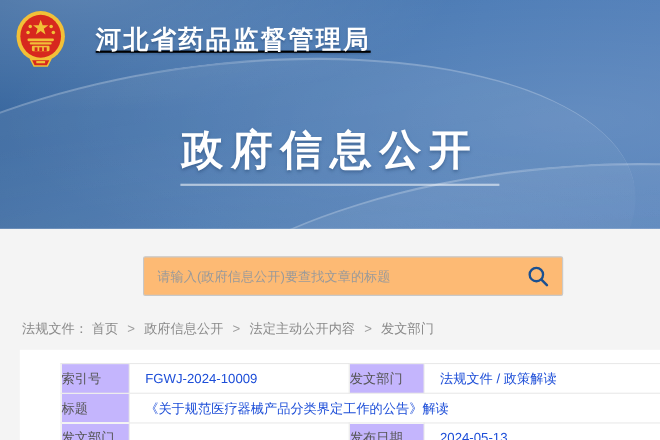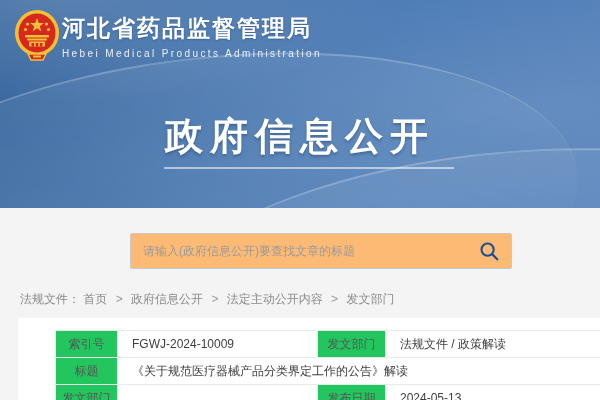--- a/index.html
+++ b/index.html
@@ -24,21 +24,21 @@
   .wave {
     position:absolute; border-radius:50%;
     border-top:2px solid rgba(255,255,255,0.22);
     background:linear-gradient(rgba(255,255,255,0.07), rgba(255,255,255,0));
   }
   .wave.w1 { width:760px; height:320px; left:-180px; top:58px; transform:rotate(-7deg); }
   .wave.w2 { width:820px; height:360px; left:120px; top:150px; transform:rotate(-4deg); }
 
   .logo-row {
     position:absolute; top:9px; left:14px;
-    display:flex; align-items:center; gap:2px; cursor:pointer;
+    display:flex; align-items:center; gap:27px; cursor:pointer;text-decoration:underline;
   }
   .site-name {
     font-size:23px; font-weight:bold; color:#ffffff; letter-spacing:2px;
     text-shadow:0 1px 2px rgba(20,50,90,0.35);
   }
   .site-name-en {
     margin-top:4px; font-size:10px; color:#eaf1f9; letter-spacing:2.4px;
   }
 
   .banner-title {
@@ -83,23 +83,23 @@
   }
   table.info-table {
     margin:12px 0 0 37px; border-collapse:collapse; table-layout:fixed;
     width:660px;
   }
   .info-table td {
     border:1px solid #e9e9e9; height:27px; font-size:12px;
     overflow:hidden; white-space:nowrap;
   }
   .info-table td.lbl {
-    background:#22c55e; text-align:center; color:#555;
+    background:#c4b5fd; color:#555;
   }
-  .info-table td.val { padding:0 14px; color:#404040; }
+  .info-table td.val { padding:0 14px; color:#1d4ed8; }
 </style>
 </head>
 <body>
 
 <div class="page">
 
   <div class="banner">
     <div class="wave w1"></div>
     <div class="wave w2"></div>
 
@@ -116,21 +116,20 @@
         <rect x="13" y="29.5" width="20" height="2" rx="1" fill="#f2c037"></rect>
         <rect x="15" y="32.5" width="16" height="5" rx="1" fill="#f2c037"></rect>
         <rect x="17.5" y="34" width="2.6" height="3.5" fill="#d7281e"></rect>
         <rect x="21.7" y="34" width="2.6" height="3.5" fill="#d7281e"></rect>
         <rect x="25.9" y="34" width="2.6" height="3.5" fill="#d7281e"></rect>
         <path d="M14 45 L32 45 L29 51 L17 51 Z" fill="#d7281e" stroke="#f2c037" stroke-width="1.4"></path>
         <rect x="19" y="46.5" width="8" height="2" fill="#f2c037"></rect>
       </svg>
       <div>
         <div class="site-name">河北省药品监督管理局</div>
-        <div class="site-name-en">Hebei Medical Products Administration</div>
       </div>
     </div>
 
     <div class="banner-title">政府信息公开</div>
     <div class="banner-underline"></div>
   </div>
 
   <div class="search-wrap">
     <input class="search-input" type="text" placeholder="请输入(政府信息公开)要查找文章的标题" style="">
     <button class="search-btn">

